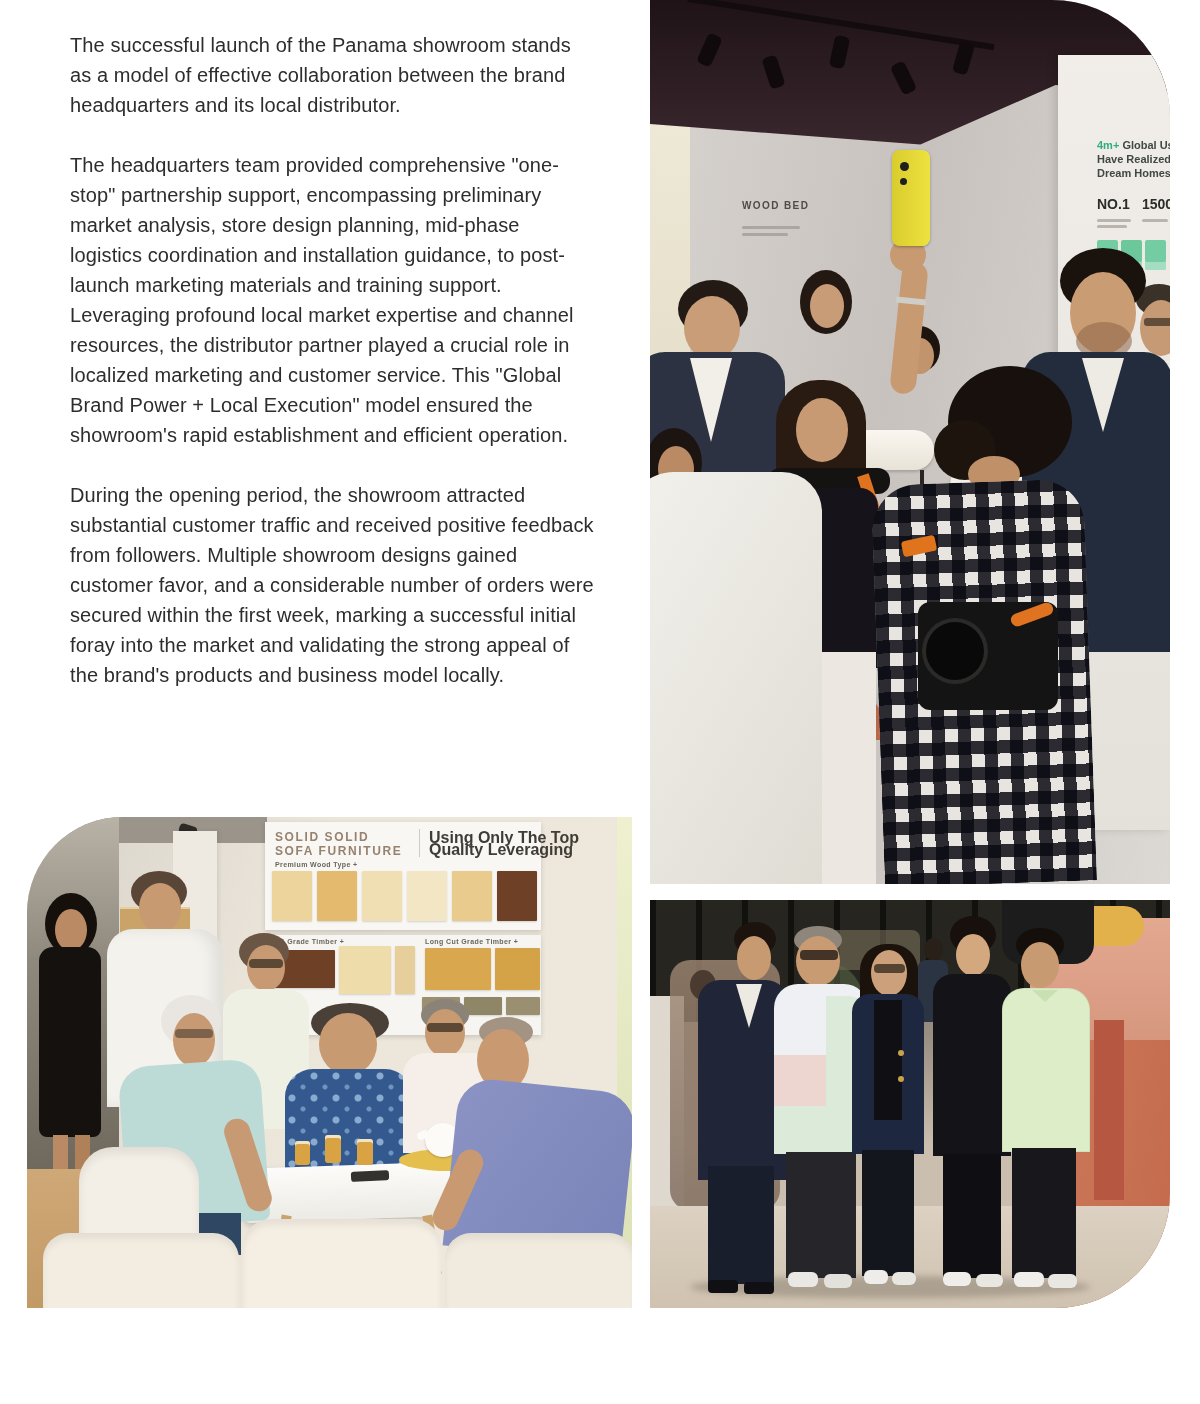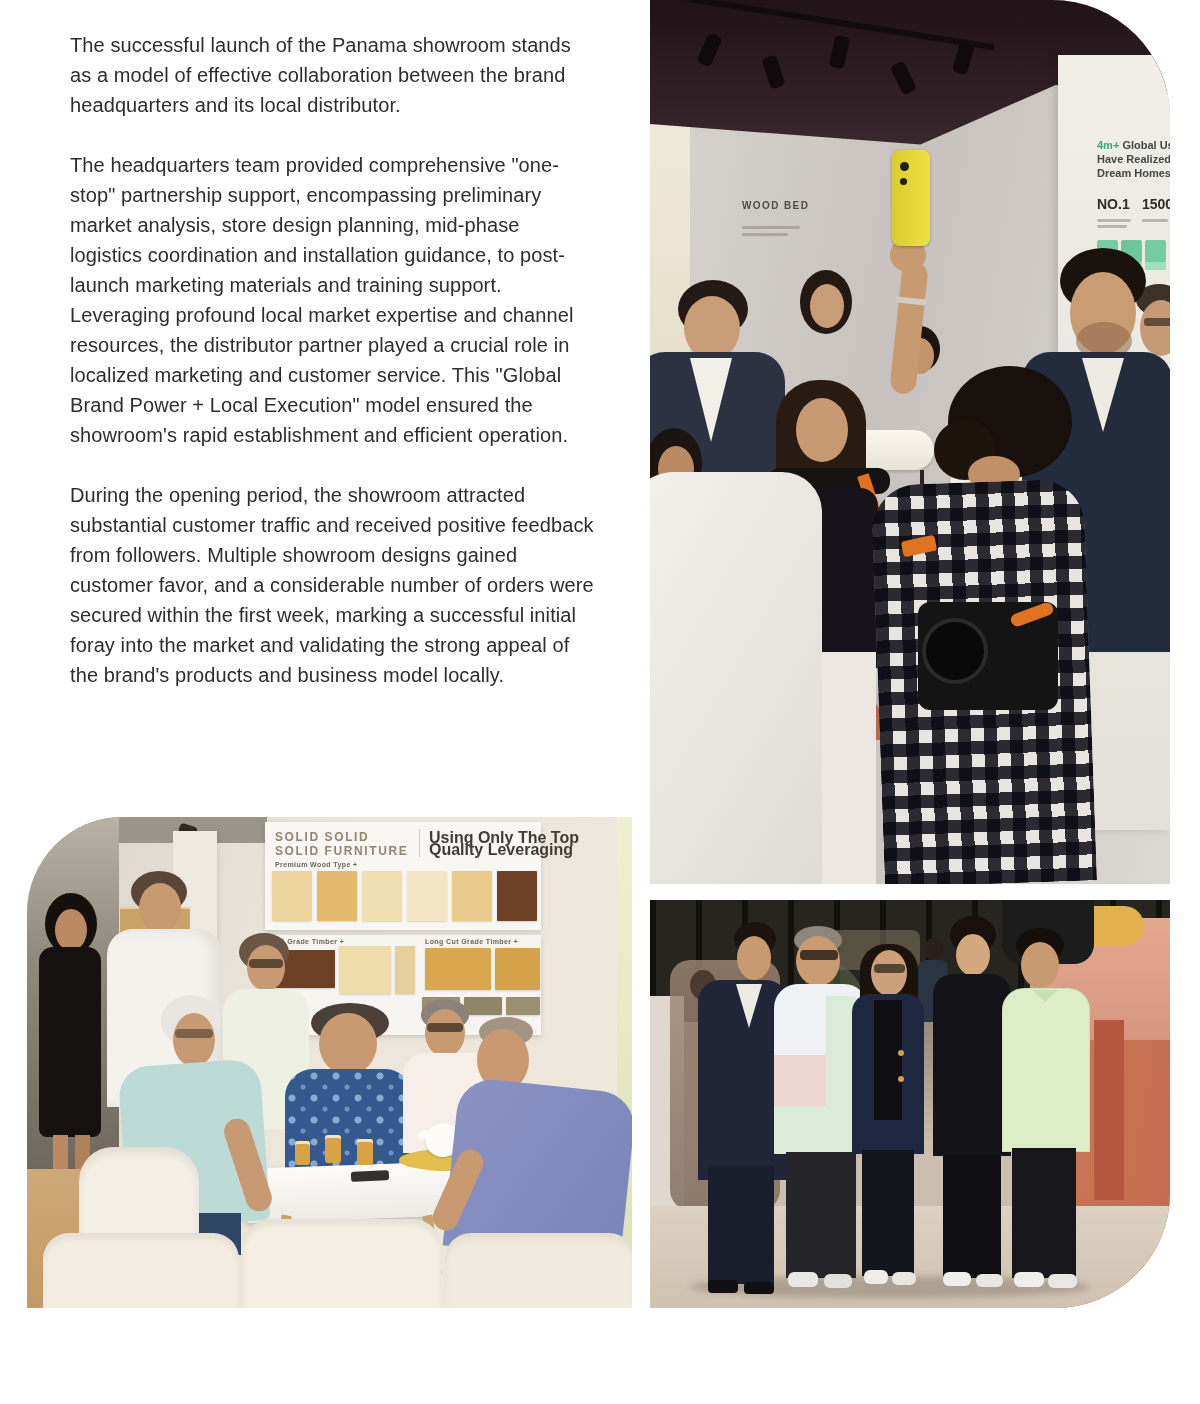--- a/index.html
+++ b/index.html
@@ -149,21 +149,21 @@
     <div class="s" style="left:0;top:0;width:240px;height:26px;background:#9a948a;"></div>
     <div class="s" style="left:152px;top:8px;width:18px;height:10px;background:#2e2a26;border-radius:4px;transform:rotate(18deg);"></div>
     <div class="s" style="left:146px;top:14px;width:44px;height:210px;background:#eee9e1;box-shadow:2px 0 4px rgba(0,0,0,.08);"></div>
     <div class="s" style="left:93px;top:90px;width:70px;height:52px;background:#caa368;box-shadow:inset 0 2px 0 #e8cf9d, inset 0 -14px 0 #b98f52;"></div>
     <div class="s" style="left:320px;top:172px;width:22px;height:44px;background:#7b8a57;opacity:.7;border-radius:50%;"></div>
     <div class="s" style="left:590px;top:0;width:15px;height:430px;background:linear-gradient(#eef0cf,#dde2b8);"></div>
 
     <div class="s" style="left:238px;top:5px;width:276px;height:108px;background:#f8f7f3;box-shadow:0 2px 5px rgba(0,0,0,.15);"></div>
     <div class="s poster-title" style="left:248px;top:13px;">
       <div>SOLID SOLID</div>
-      <div>SOLID FURNITURE</div>
+      <div>SOFA FURNITURE</div>
     </div>
     <div class="s" style="left:392px;top:12px;width:1px;height:28px;background:#cfcac2;"></div>
     <div class="s poster-sub" style="left:402px;top:15px;">
       <div>Using Only The Top</div>
       <div>Quality Leveraging</div>
     </div>
     <div class="poster-label" style="left:248px;top:44px;">Premium Wood Type +</div>
     <div class="swatch" style="left:245px;top:54px;width:40px;height:50px;background:#ecd49c;"></div>
     <div class="swatch" style="left:290px;top:54px;width:40px;height:50px;background:#e3ba6e;"></div>
     <div class="swatch" style="left:335px;top:54px;width:40px;height:50px;background:#f0dfb2;"></div>

